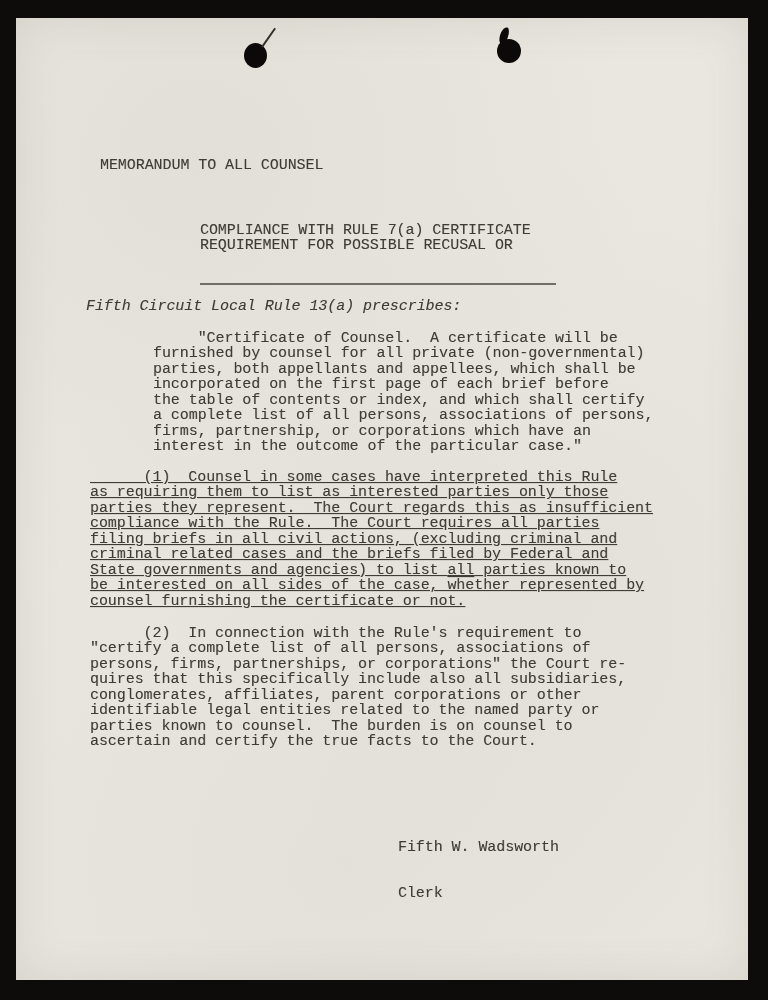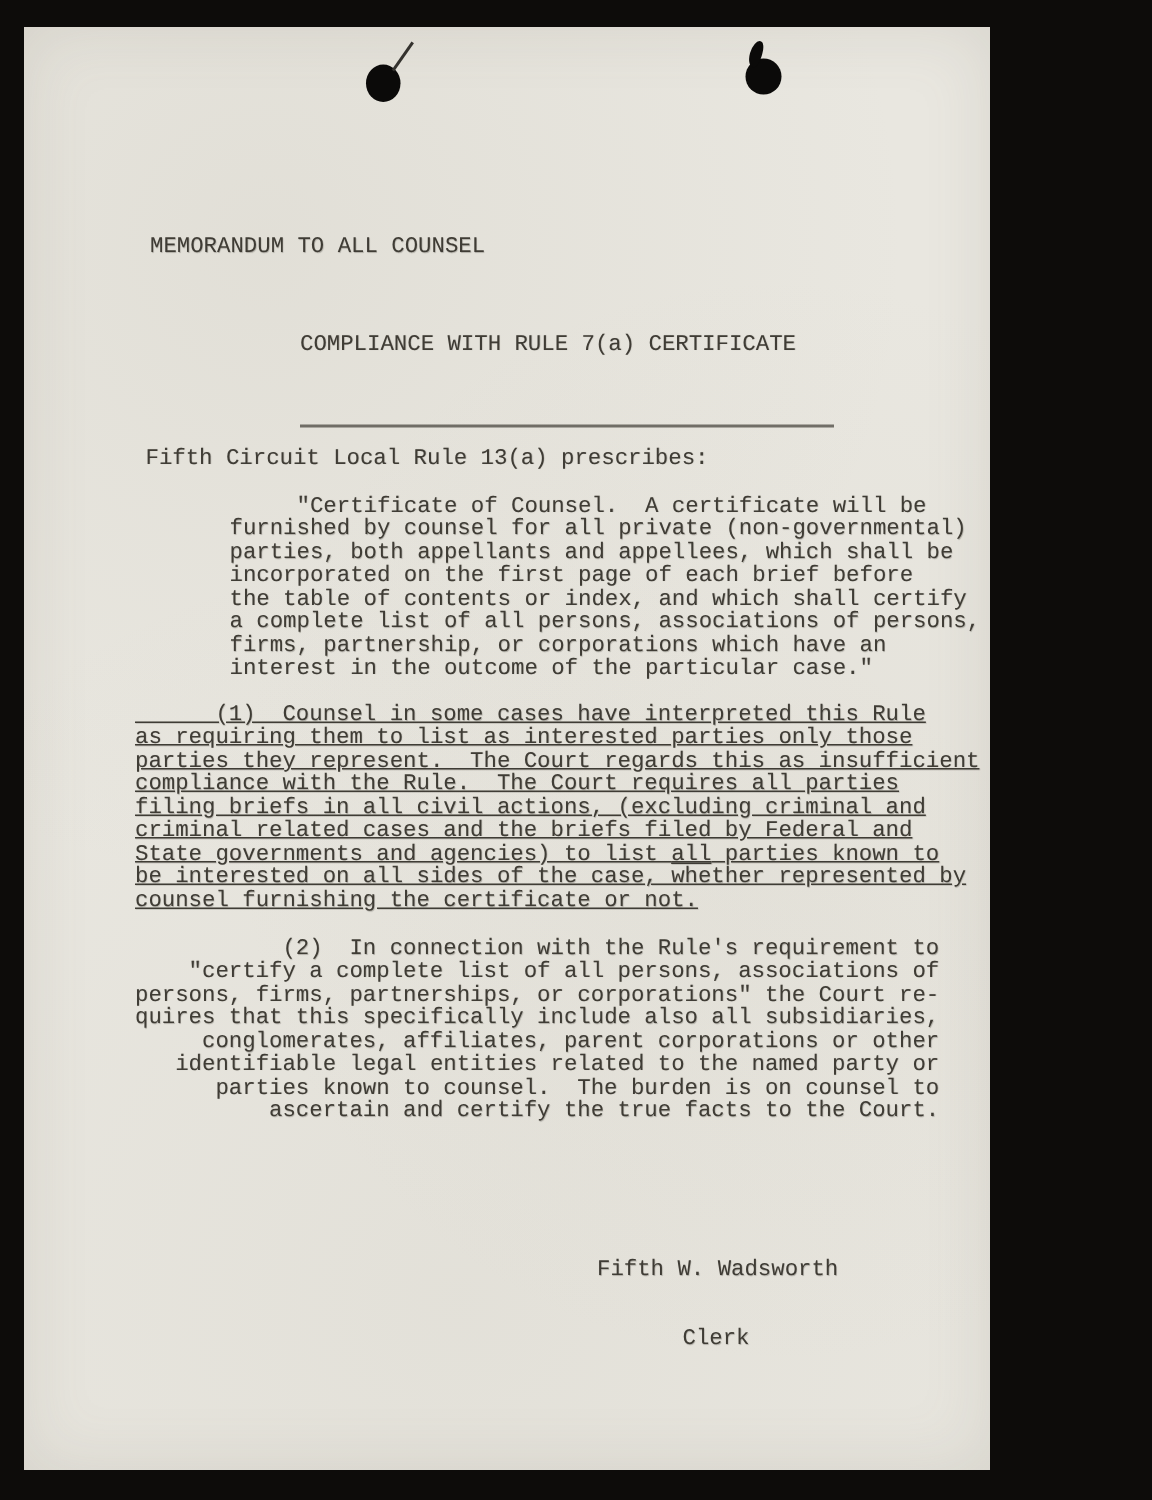--- a/index.html
+++ b/index.html
@@ -2,45 +2,45 @@
 <html style="--background: #0d0c0a; --paper: #e9e7e0; --ink: #3f3c35;"><head>
 <meta charset="utf-8">
 <style>
   html,body{margin:0;padding:0;}
   body{
     width:768px;height:1000px;overflow:hidden;position:relative;
     background:var(--background,#0d0c0a);
     font-family:"Liberation Mono","DejaVu Sans Mono",monospace;
   }
   .paper{
-    position:absolute;left:16px;top:18px;width:644px;height:962px;
+    position:absolute;left:16px;top:18px;width:732px;height:962px;
     background:var(--paper,#e9e7e0);
     background-image:
       radial-gradient(circle at 25% 15%, rgba(180,175,160,.14), transparent 45%),
       radial-gradient(circle at 78% 55%, rgba(190,185,170,.10), transparent 50%),
       radial-gradient(circle at 45% 88%, rgba(172,167,152,.10), transparent 55%);
     box-shadow: inset 0 0 45px rgba(110,105,90,.14);
   }
   .block{
     position:absolute;
     font-size:14.9px;line-height:15.45px;
     color:var(--ink,#3f3c35);
     white-space:pre;
     text-shadow:.4px .4px .5px rgba(64,61,53,.30);
   }
   .title-block   {left:84px;  top:140px;}
   .subject-block {left:184px; top:205px;}
   .subject-rule  {position:absolute;left:184px;top:265px;width:356px;height:2px;
                   background:var(--ink,#3f3c35);opacity:.7;}
-  .intro-block   {left:81px;  top:281px;}
+  .intro-block   {left:70px;  top:281px;font-style:italic;}
   .quote-block   {left:137px; top:313px;}
   .para1-block   {left:74px;  top:452px;text-decoration:underline;}
-  .para2-block   {left:74px;  top:608px;text-align:right;}
+  .para2-block   {left:74px;  top:608px;}
   .sig-block     {left:382px; top:791px;}
-  .sig-role-line {margin-left:57px;}
+  .sig-role-line {}
   .u{text-decoration:underline;text-underline-offset:2px;}
   .hole{position:absolute;background:#0b0a09;border-radius:50%;}
   .hole-left {left:228px;top:25px;width:23px;height:25px;}
   .hole-right{left:481px;top:21px;width:24px;height:24px;}
   .scratch-left{
     position:absolute;left:245px;top:6px;width:1.6px;height:23px;
     background:#34322e;transform:rotate(35deg);transform-origin:50% 100%;
   }
   .tail-right{
     position:absolute;left:484px;top:9px;width:8px;height:18px;
@@ -53,21 +53,21 @@
 
 <div class="paper">
 
   <div class="hole hole-left"></div>
   <div class="scratch-left"></div>
   <div class="hole hole-right"></div>
   <div class="tail-right"></div>
 
   <div class="block title-block">MEMORANDUM TO ALL COUNSEL</div>
 
-  <div class="block subject-block"><div>COMPLIANCE WITH RULE 7(a) CERTIFICATE</div></div>
+  <div class="block subject-block"><div>COMPLIANCE WITH RULE 7(a) CERTIFICATE</div><div>REQUIREMENT FOR POSSIBLE RECUSAL OR</div></div>
 
   <div class="subject-rule"></div>
 
   <div class="block intro-block">Fifth Circuit Local Rule 13(a) prescribes:</div>
 
   <div class="block quote-block"><div>     "Certificate of Counsel.  A certificate will be</div><div>furnished by counsel for all private (non-governmental)</div><div>parties, both appellants and appellees, which shall be</div><div>incorporated on the first page of each brief before</div><div>the table of contents or index, and which shall certify</div><div>a complete list of all persons, associations of persons,</div><div>firms, partnership, or corporations which have an</div><div>interest in the outcome of the particular case."</div></div>
 
   <div class="block para1-block"><div>      (1)  Counsel in some cases have interpreted this Rule</div><div>as requiring them to list as interested parties only those</div><div>parties they represent.  The Court regards this as insufficient</div><div>compliance with the Rule.  The Court requires all parties</div><div>filing briefs in all civil actions, (excluding criminal and</div><div>criminal related cases and the briefs filed by Federal and</div><div><span>State governments and agencies) to list </span><span class="u">all</span><span> parties known to</span></div><div>be interested on all sides of the case, whether represented by</div><div>counsel furnishing the certificate or not.</div></div>
 
   <div class="block para2-block"><div>      (2)  In connection with the Rule's requirement to</div><div>"certify a complete list of all persons, associations of</div><div>persons, firms, partnerships, or corporations" the Court re-</div><div>quires that this specifically include also all subsidiaries,</div><div>conglomerates, affiliates, parent corporations or other</div><div>identifiable legal entities related to the named party or</div><div>parties known to counsel.  The burden is on counsel to</div><div>ascertain and certify the true facts to the Court.</div></div>

